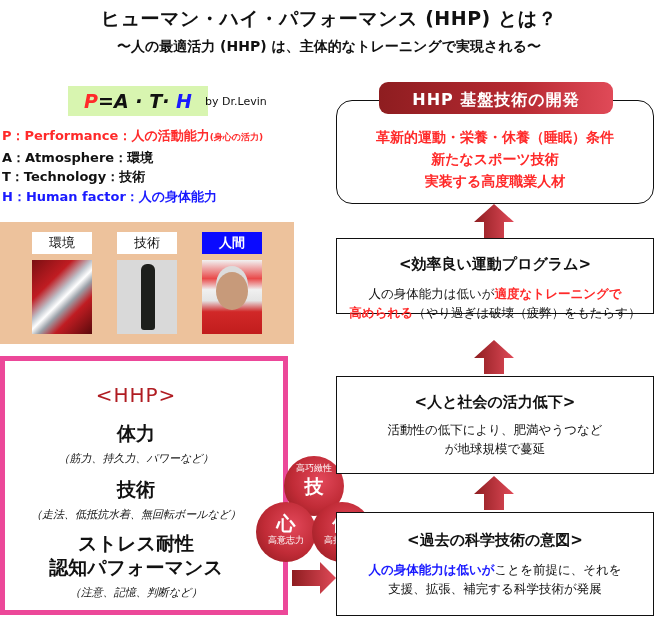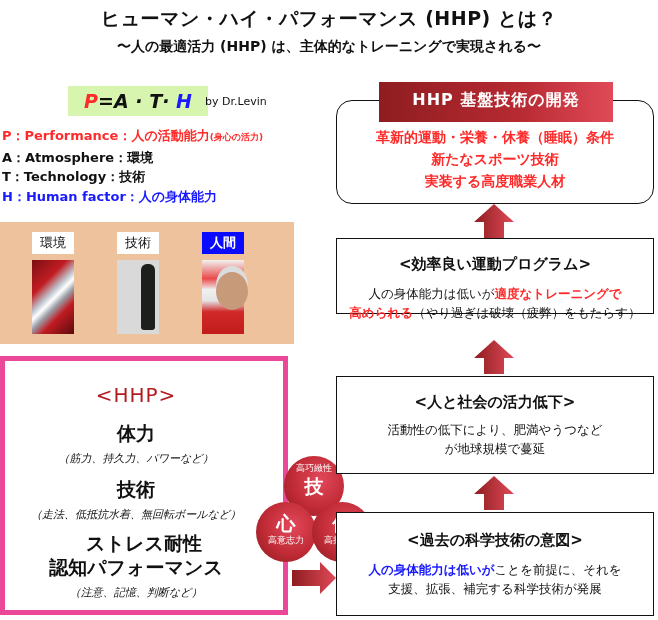--- a/index.html
+++ b/index.html
@@ -14,21 +14,21 @@
   .formula-box .p { color: #ff2a2a; }
   .formula-box .h { color: #1a1aff; }
   .byline { top: 95px; left: 205px; font-size: 11px; }
 
   .defs { top: 126px; left: 2px; font-size: 13px; font-weight: bold; line-height: 19.5px; }
   .defs .red { color: #ff2a2a; }
   .defs .blue { color: #1a1aff; }
   .defs .small { font-size: 9px; }
 
   .peach { top: 222px; left: 0; width: 294px; height: 122px; background: #edc29c; }
-  .card { position: absolute; top: 10px; width: 42px; }
+  .card { position: absolute; top: 10px; width: 60px; }
   .card .lbl { height: 22px; background: #fff; text-align: center; font-size: 13px; line-height: 22px; }
   .card .lbl.blue { background: #0a0aff; color: #fff; }
   .card .img { margin-top: 6px; height: 74px; }
   .img-thermo { background: linear-gradient(135deg, #7a0f12 0%, #c01c22 30%, #bfc4cc 45%, #ffffff 52%, #9aa0a8 60%, #c01c22 72%, #5a0a0c 100%); }
   .img-suit { background: #d9d9d9; position: relative; }
   .img-suit::after { content: ""; position: absolute; left: 24px; top: 4px; width: 14px; height: 66px; background: #1d1f1c; border-radius: 6px 6px 3px 3px; }
   .img-person { background: linear-gradient(180deg, #f2f2f2 0%, #e94a4a 25%, #f0f0f0 40%, #e4e4e4 55%, #d12828 70%, #c11d1d 100%); position: relative; }
   .img-person::after { content: ""; position: absolute; left: 14px; top: 12px; width: 32px; height: 38px; border-radius: 50%; background: #c79a7a; box-shadow: 0 -6px 0 #dcdcdc; }
 
   .hhp-box { top: 356px; left: 0; width: 288px; height: 259px; border: 5px solid #ec4899; box-sizing: border-box; background: #fff; }
@@ -39,22 +39,22 @@
 
   .circle { position: absolute; width: 60px; height: 60px; border-radius: 50%;
             background: radial-gradient(circle at 60% 40%, #e3485a 0%, #c02b36 55%, #8b1a1e 100%);
             color: #fff; text-align: center; }
   .circle .s { font-size: 9px; display: block; }
   .circle .b { font-size: 19px; font-weight: bold; display: block; line-height: 22px; }
 
   .arrow-right { top: 562px; left: 292px; width: 44px; height: 32px; }
 
   .top-box { top: 100px; left: 336px; width: 318px; height: 104px; border: 1.5px solid #111; border-radius: 16px; box-sizing: border-box; background: #fff; }
-  .top-tag { top: 82px; left: 379px; width: 234px; height: 40px; background: linear-gradient(90deg, #8e1d20 0%, #b72a32 60%, #e04a58 100%); color: #fff;
-             font-size: 16px; font-weight: bold; text-align: center; line-height: 36px; letter-spacing: 1px; }
+  .top-tag { top: 82px; left: 379px; width: 234px; height: 32px; background: linear-gradient(90deg, #8e1d20 0%, #b72a32 60%, #e04a58 100%); color: #fff;
+             font-size: 16px; font-weight: bold; text-align: center; line-height: 36px; letter-spacing: 1px; border-radius: 9px; }
   .top-lines { top: 126px; left: 336px; width: 318px; text-align: center; color: #ff2a2a; font-size: 14px; font-weight: bold; line-height: 22px; }
 
   .box { left: 336px; width: 318px; border: 1.5px solid #111; box-sizing: border-box; background: #fff; text-align: center; }
   .box .hd { font-size: 15px; font-weight: bold; }
   .box .tx { font-size: 12.5px; line-height: 19px; }
   .box1 { top: 238px; height: 76px; }
   .box2 { top: 376px; height: 98px; }
   .box3 { top: 512px; height: 104px; }
   .red { color: #ff2a2a; font-weight: bold; }
   .blue { color: #1a1aff; font-weight: bold; }
@@ -93,21 +93,21 @@
     <div class="img img-person"></div>
   </div>
 </div>
 
 <div class="abs hhp-box">
   <div class="hhp-inner hhp-head">&lt;HHP&gt;</div>
   <div class="hhp-inner big" style="top:60px;">体力</div>
   <div class="hhp-inner note" style="top:90px;">（筋力、持久力、パワーなど）</div>
   <div class="hhp-inner big" style="top:116px;">技術</div>
   <div class="hhp-inner note" style="top:146px;">（走法、低抵抗水着、無回転ボールなど）</div>
-  <div class="hhp-inner big" style="top:170px;padding-left:8px;">ストレス耐性</div>
+  <div class="hhp-inner big" style="top:170px;">ストレス耐性</div>
   <div class="hhp-inner big" style="top:194px;">認知パフォーマンス</div>
   <div class="hhp-inner note" style="top:224px;">（注意、記憶、判断など）</div>
 </div>
 
 <div class="circle" style="left:284px; top:456px; padding-top:6px; box-sizing:border-box;">
   <span class="s">高巧緻性</span>
   <span class="b">技</span>
 </div>
 <div class="circle" style="left:256px; top:502px; padding-top:10px; box-sizing:border-box;">
   <span class="b">心</span>

